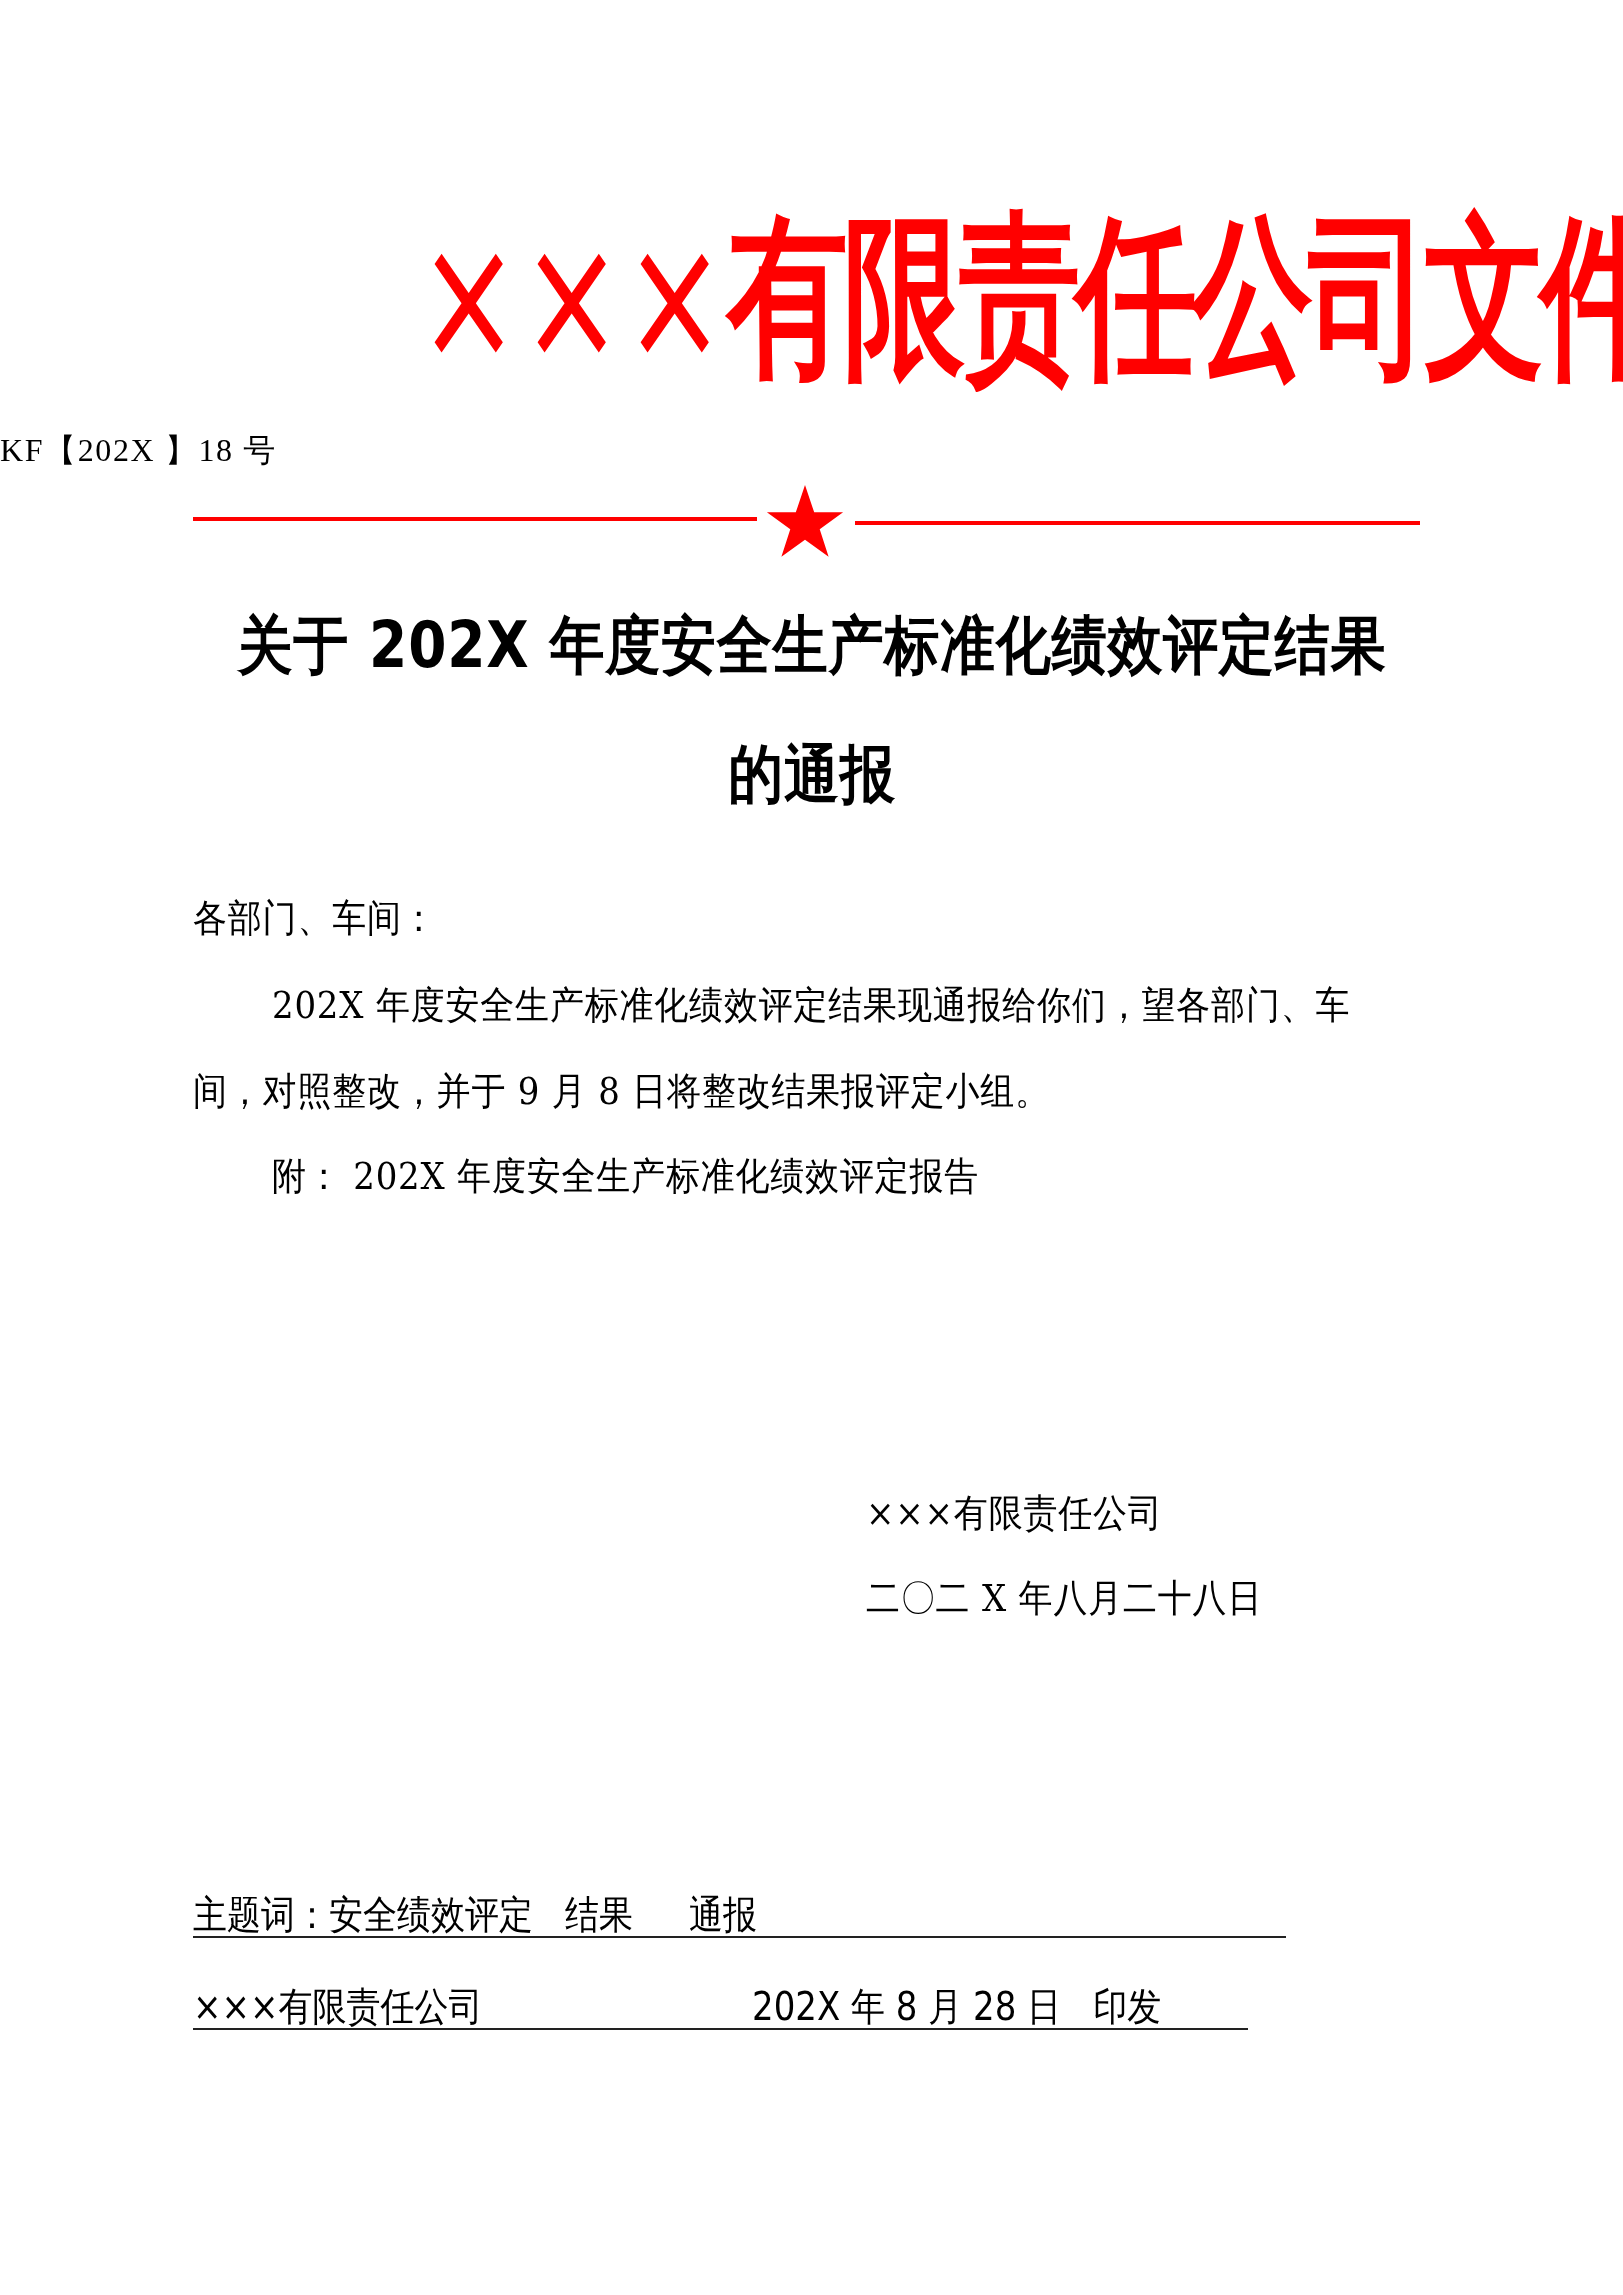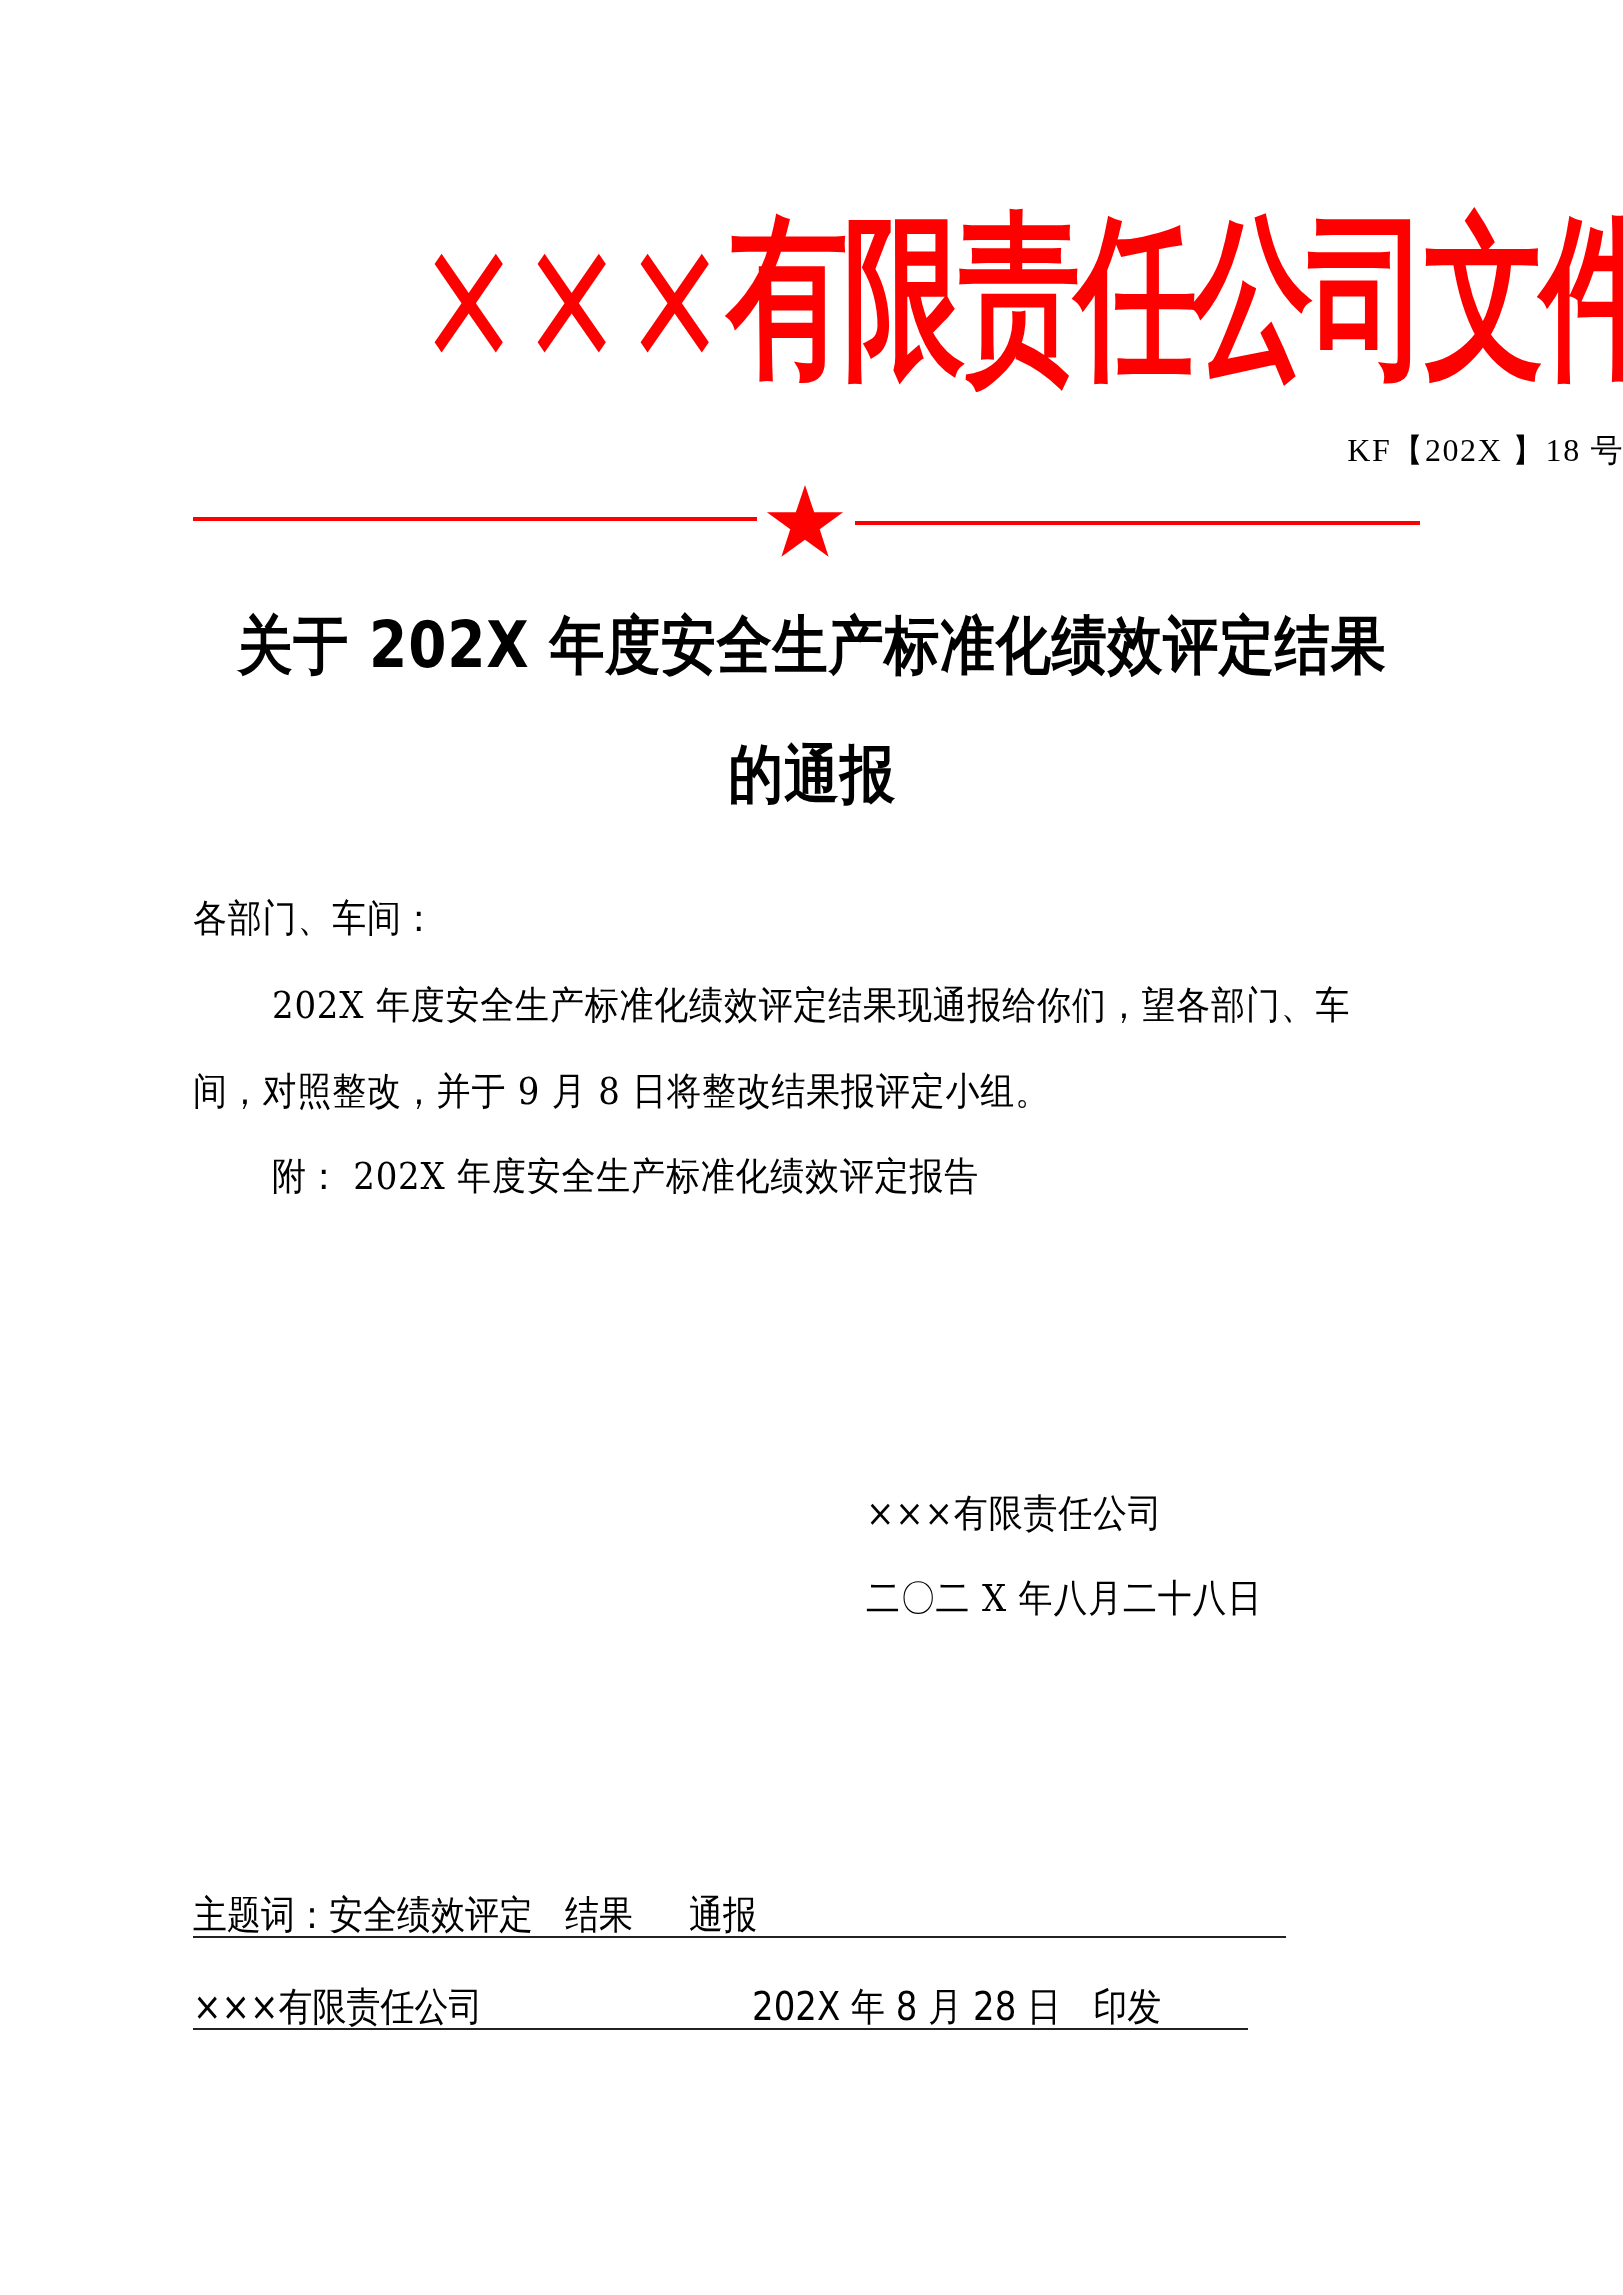--- a/index.html
+++ b/index.html
@@ -4,21 +4,21 @@
 <style>
   html, body { margin: 0; padding: 0; background: #ffffff; }
   body { width: 1624px; height: 2295px; position: relative; overflow: hidden;
          font-family: "DejaVu Serif", "Liberation Serif", serif; color: #000; }
   .abs { position: absolute; white-space: nowrap; }
   .header-title { left: 418px; top: 211px; width: 828px; height: 173px;
     color: #ff0000; font-family: "DejaVu Sans", "Liberation Sans", sans-serif; font-weight: bold;
     font-size: 121px; line-height: 173px; text-align: center;
     transform: scaleY(1.45); transform-origin: center center; letter-spacing: -4.8px; }
   .header-title .xs { letter-spacing: 1.6px; font-weight: normal; }
-  .doc-number { left: 0; width: 1624px; top: 428px; text-align: right; font-size: 32px; line-height: 45px;
+  .doc-number { left: 0; width: 1624px; top: 428px; text-align: left; font-size: 32px; line-height: 45px;
     letter-spacing: 1.6px; font-family: "Liberation Serif", "DejaVu Serif", serif; }
   .red-line { position: absolute; height: 4px; background: #ff0000; }
   .star { position: absolute; left: 764px; top: 485px; width: 82px; height: 74px; }
   .title { left: 0; width: 1624px; text-align: center; font-family: "DejaVu Sans", "Liberation Sans", sans-serif;
     font-weight: bold; font-size: 55px; letter-spacing: 0.8px; transform: scaleY(1.15); }
   .title1 { top: 609px; line-height: 72px; }
   .title2 { top: 738px; line-height: 72px; }
   .body-text { font-size: 34px; line-height: 48px; font-family: "DejaVu Serif", "Liberation Serif", serif;
     transform: scaleY(1.12); transform-origin: left center; letter-spacing: 0.8px; }
   .salutation { left: 193px; top: 894px; }

